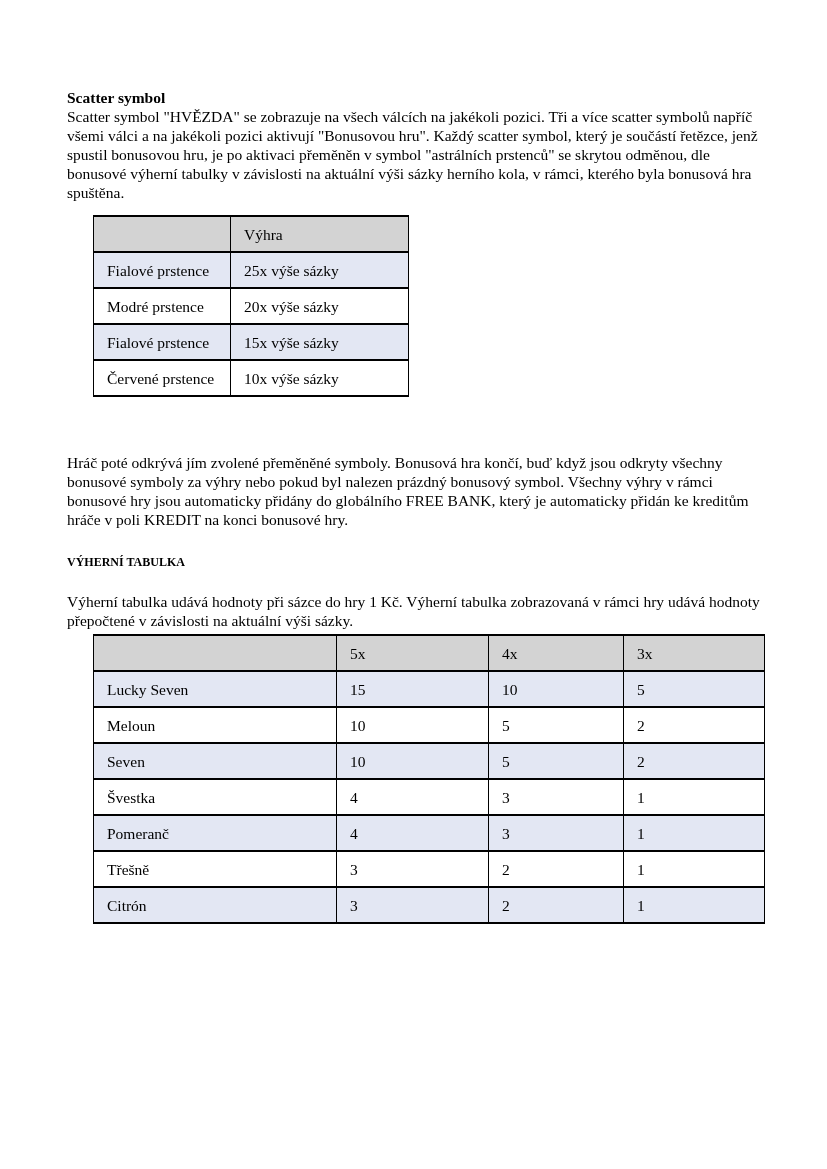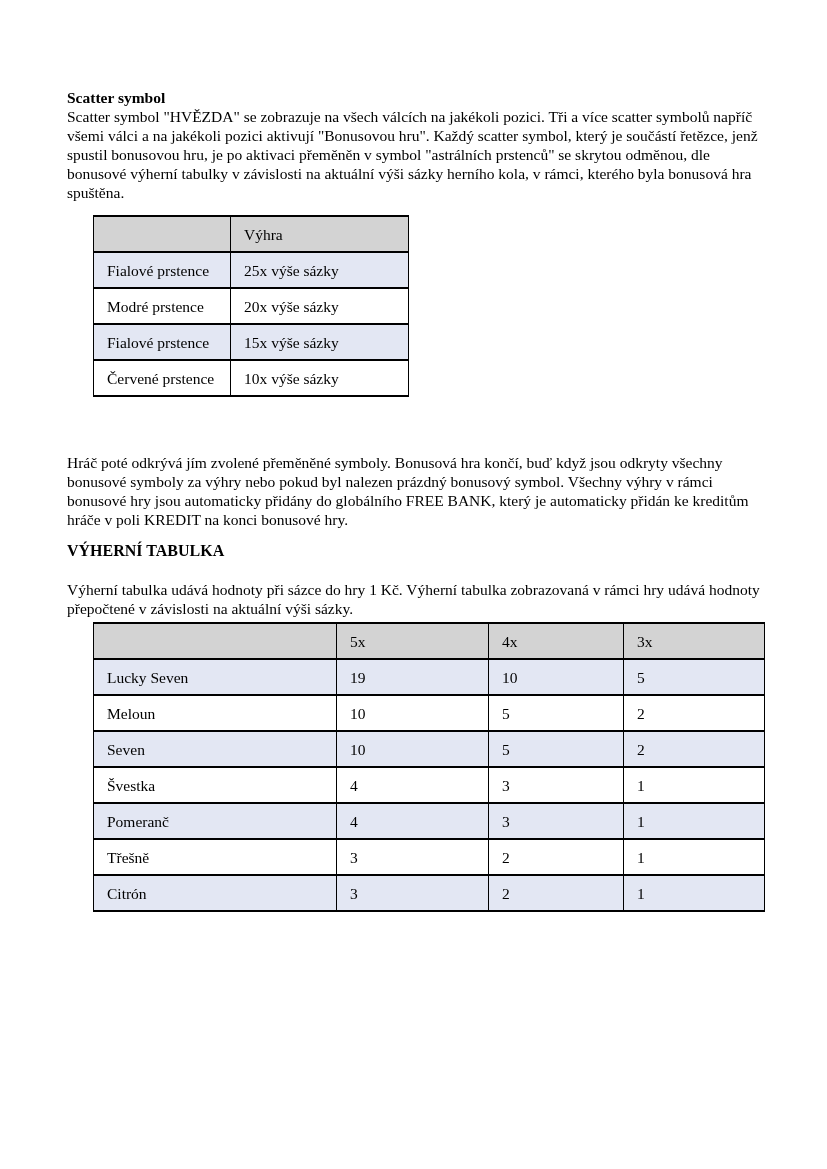--- a/index.html
+++ b/index.html
@@ -24,22 +24,22 @@
   }
   .content {
     padding: 88px 61px 0 67px;
   }
   .bold-heading {
     font-weight: bold;
     font-size: 15.5px;
   }
   .caps-heading {
     font-weight: bold;
-    font-size: 16px;
-    margin-top: 12px;
+    font-size: 12px;
+    margin-top: 24px;
   }
   .para { text-align: left; }
   .table-caption { margin-top: 27px; }
   .para-after-table { margin-top: 56px; }
   .para-intro { margin-top: 20px; }
   table.doc-table {
     border-collapse: collapse;
     table-layout: fixed;
     margin-left: 26px;
   }
@@ -117,21 +117,21 @@
       </colgroup>
       <tbody>
           <tr class="header-row">
         <th></th>
         <th>5x</th>
         <th>4x</th>
         <th>3x</th>
       </tr>
       <tr class="stripe">
         <td>Lucky Seven</td>
-        <td>19</td>
+        <td>15</td>
         <td>10</td>
         <td>5</td>
       </tr>
       <tr>
         <td>Meloun</td>
         <td>10</td>
         <td>5</td>
         <td>2</td>
       </tr>
       <tr class="stripe">

